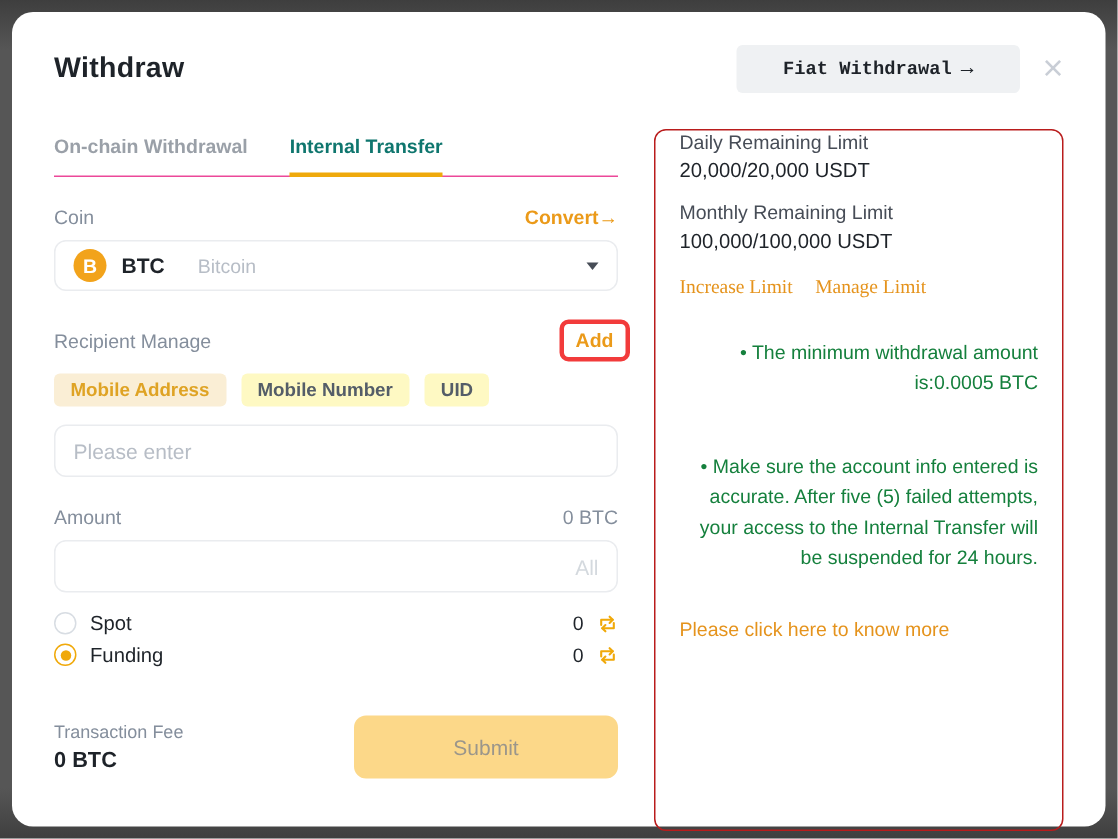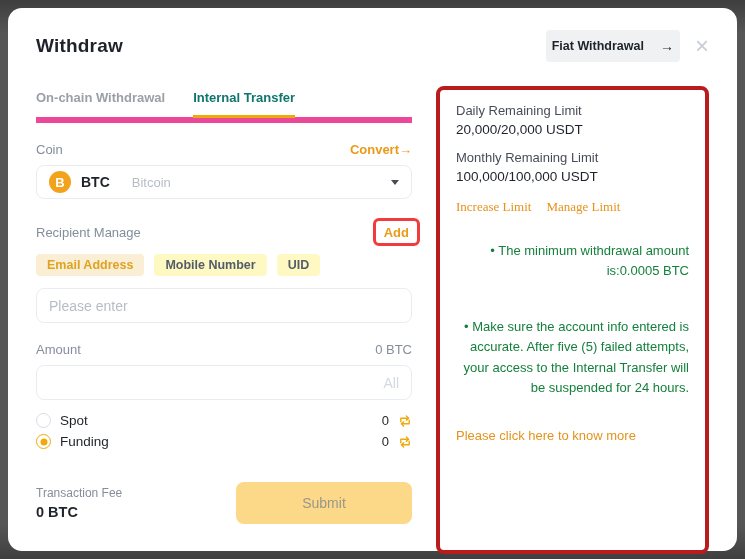--- a/index.html
+++ b/index.html
@@ -13,30 +13,30 @@
   .modal {
     position:absolute; left:8px; top:8px; width:729px; height:543px;
     background:#fff; border-radius:14px; padding:22px 28px 18px 28px;
   }
   
   .hdr { display:flex; align-items:center; }
   .title { font-size:19px; font-weight:700; letter-spacing:.2px; }
   .hdr-right { margin-left:auto; display:flex; align-items:center; }
   .fiat-btn {
     background:#EFF1F3; border:none; border-radius:4px; cursor:pointer;
-    font-family:Liberation Sans, sans-serif; font-size:12.5px; font-weight:700; color:#1E2329;
-    padding:8px 6px; display:flex; align-items:center; gap:16px;
+    font-family:Liberation Mono, monospace; font-size:12.5px; font-weight:700; color:#1E2329;
+    padding:8px 31px; display:flex; align-items:center; gap:6px;
   }
   .fiat-arrow { font-size:14px; font-weight:400; }
   .close { margin-left:15px; color:#C9CED6; font-size:24px; line-height:18px; cursor:pointer; font-weight:400; }
   
   .content { display:flex; gap:24px; margin-top:24px; }
   .left { width:376px; }
   
-  .tabs { display:flex; gap:28px; border-bottom:6px solid #ec4899; }
+  .tabs { display:flex; gap:28px; border-bottom:1px solid #ec4899; }
   .tab { font-size:13px; font-weight:700; color:#9AA0A8; padding:4px 0 12px; cursor:pointer; position:relative; }
   .tab.active { color:#0f766e; }
   .tab.active::after { content:""; position:absolute; left:0; right:0; bottom:-1px; height:3px; background:#EFA90B; }
   
   .lblrow { display:flex; justify-content:space-between; align-items:center; margin-top:19px; margin-bottom:8px; }
   .lbl { font-size:13px; color:#848E9C; }
   .link { font-size:13px; font-weight:700; color:#EB9A19; cursor:pointer; }
   
   .select {
     height:34px; border:1px solid #EAECEF; border-radius:8px;
@@ -77,22 +77,22 @@
   
   .footer { display:flex; align-items:center; margin-top:30px; }
   .fee-lbl { font-size:12px; color:#848E9C; }
   .fee-val { font-size:14.5px; font-weight:700; margin-top:4px; }
   .submit {
     margin-left:auto; width:176px; height:42px; border:none; border-radius:8px;
     background:#FCD889; color:#9B968B; font-family:inherit; font-size:14px; cursor:not-allowed;
   }
   
   .panel {
-    flex:1; border:4px solid #b91c1c; border-radius:8px;
-    padding:13px 16px; height:468px; font-size:13px;
+    flex:1; border:1px solid #b91c1c; border-radius:8px;
+    padding:0 16px; height:468px; font-size:13px;
   }
   .lim-lbl { color:#474D57; font-size:13px; }
   .lim-val { color:#1E2329; font-size:13.5px; margin-top:4px; }
   .lim-block + .lim-block { margin-top:13px; }
   .lim-links { margin-top:15px; display:flex; gap:15px;font-family:Liberation Serif, serif; }
   .plink { color:#E5931C; font-size:13px; cursor:pointer; }
   .note { color:#15803d; line-height:1.55;text-align:right; }
   .note1 { margin-top:26px; }
   .note2 { margin-top:36px; }
   .more { margin-top:30px; }
@@ -133,21 +133,21 @@
         <span class="caret"></span>
       </div>
 
       <div class="lblrow">
         <span class="lbl">Recipient Manage</span>
         <span class="add-wrap">
           <span class="link">Add</span>
         </span>
       </div>
       <div class="pills">
-        <span class="pill active">Email Address</span>
+        <span class="pill active">Mobile Address</span>
         <span class="pill">Mobile Number</span>
         <span class="pill">UID</span>
       </div>
       <input class="txt-input" type="text" placeholder="Please enter" style="">
 
       <div class="lblrow">
         <span class="lbl">Amount</span>
         <span class="lbl">0 BTC</span>
       </div>
       <input class="txt-input right" type="text" placeholder="All" style="">

